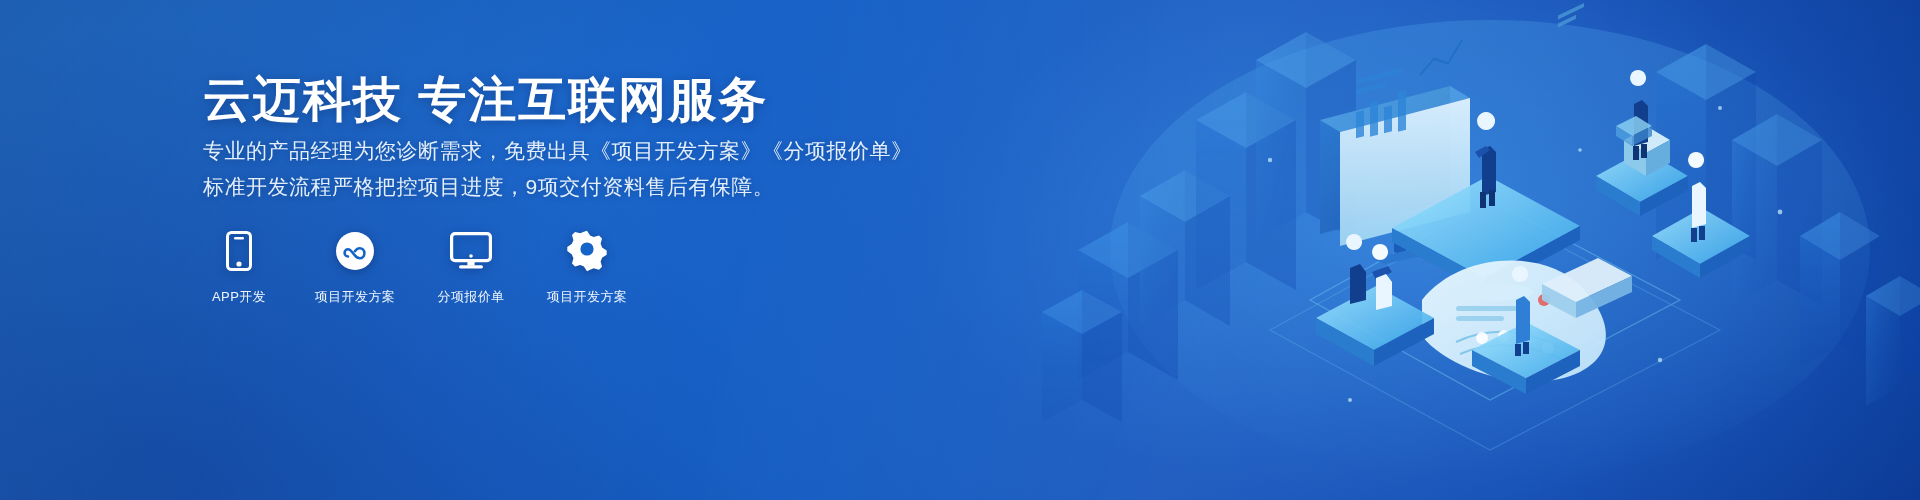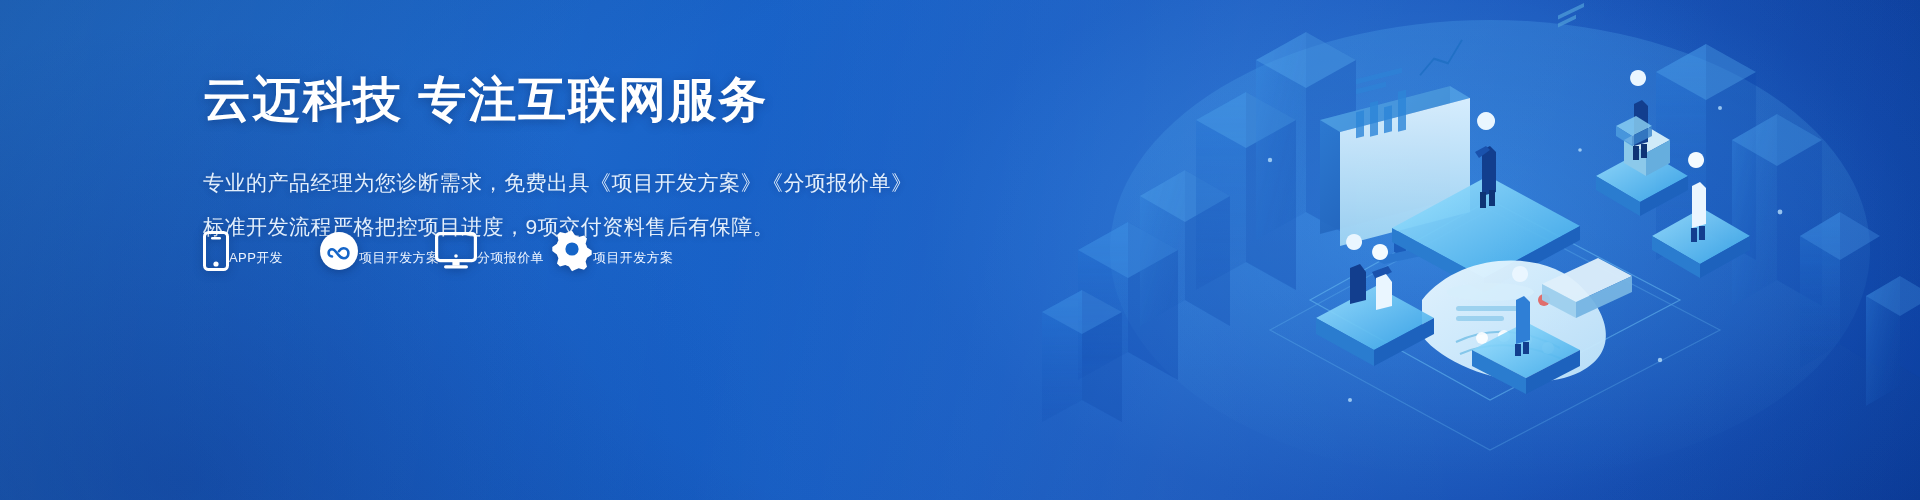--- a/index.html
+++ b/index.html
@@ -34,30 +34,30 @@
   
   .copy{
     position:absolute; left:203px; top:72px; width:700px; z-index:6;
   }
   .headline{
     font-size:48px; line-height:1.18; font-weight:bold; color:#ffffff;
     letter-spacing:2px; white-space:nowrap;
     text-shadow:0 2px 10px rgba(2,26,75,.35);
   }
   .sub{
-    margin-top:36px; color:#e3effc; font-size:21px; line-height:36px;
+    margin-top:4px; color:#e3effc; font-size:21px; line-height:36px;
     letter-spacing:.5px; white-space:nowrap;
     text-shadow:0 1px 6px rgba(2,26,75,.3);
   }
 
   
   .services{
     position:absolute; left:203px; top:228px; display:flex; gap:44px; z-index:6;
   }
-  .svc{ width:72px; display:flex; flex-direction:row; align-items:center; cursor:pointer; }
+  .svc{ width:72px; display:flex; flex-direction:column; align-items:center; cursor:pointer; }
   .svc .glyph{
     height:46px; width:100%;
     display:flex; align-items:center; justify-content:center;
     color:#ffffff;
   }
   .svc .glyph svg{ display:block; filter:drop-shadow(0 2px 5px rgba(2,26,75,.35)); }
   .svc .cap{
     margin-top:14px; font-size:13px; color:#eef5ff; white-space:nowrap;
     letter-spacing:.4px;
   }
@@ -288,21 +288,21 @@
         <circle cx="560" cy="150" r="1.8"></circle>
     </g>
   </svg>
 
   <div class="sheen"></div>
   <div class="vignette"></div>
 
   <div class="copy">
     <h1 class="headline">云迈科技 专注互联网服务</h1>
     <p class="sub">专业的产品经理为您诊断需求，免费出具《项目开发方案》《分项报价单》</p>
-    <p class="sub" style="margin-top:8px">标准开发流程严格把控项目进度，9项交付资料售后有保障。</p>
+    <p class="sub" style="margin-top:0">标准开发流程严格把控项目进度，9项交付资料售后有保障。</p>
   </div>
 
   <div class="services">
 
     <div class="svc">
       <span class="glyph">
         <svg width="26" height="40" viewBox="0 0 26 40" fill="none">
           <rect x="1.5" y="1.5" width="23" height="37" rx="4" stroke="#ffffff" stroke-width="3"></rect>
           <rect x="8" y="6" width="10" height="2.6" rx="1.3" fill="#ffffff"></rect>
           <circle cx="13" cy="33" r="2.6" fill="#ffffff"></circle>

